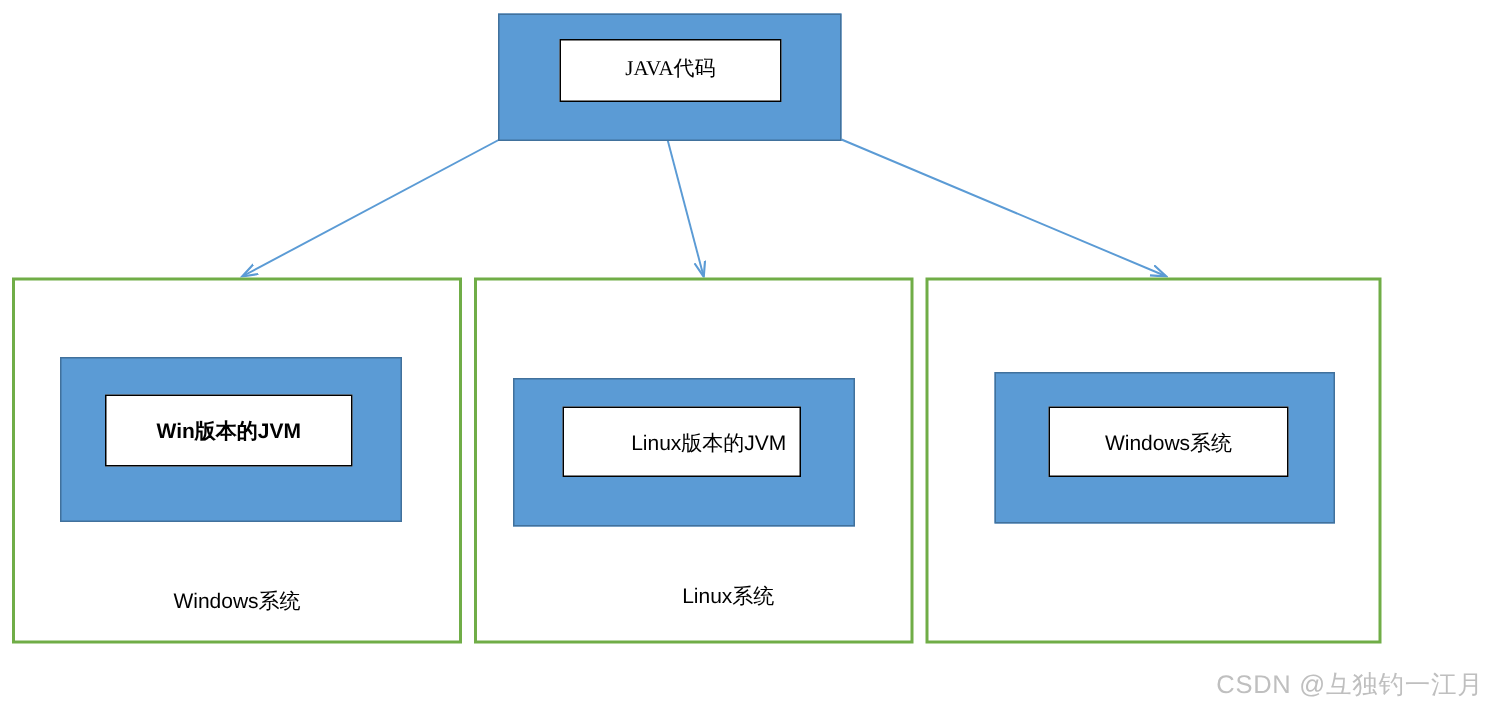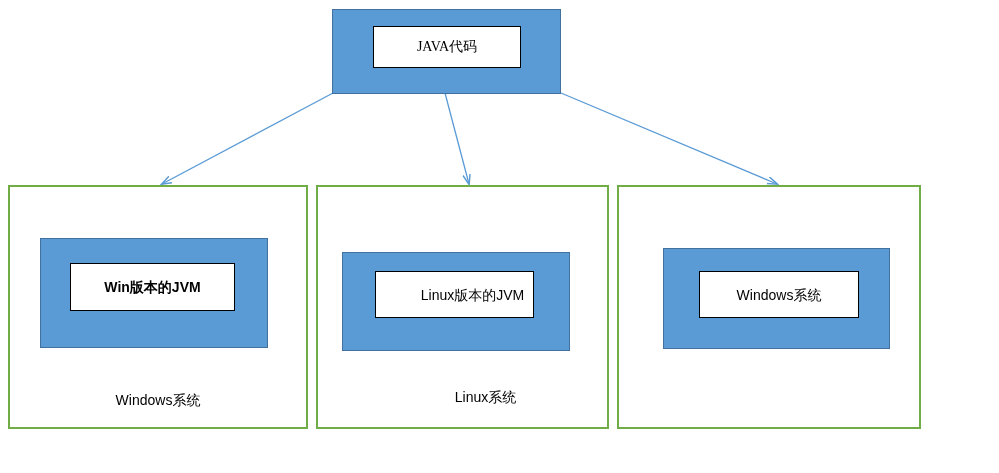--- a/index.html
+++ b/index.html
@@ -144,14 +144,15 @@
     <span>Linux版本的JVM</span>
   </div>
   <div class="panel-caption" id="caption-linux">Linux系统</div>
 
   <div class="os-panel" id="panel-mac"></div>
   <div class="blue-outer" id="jvm-mac-outer"></div>
   <div class="white-inner" id="jvm-mac-inner">
     <span>Windows系统</span>
   </div>
 
+  <div id="watermark">CSDN @彑独钓一江月</div>
 
 </div>
 
 </body></html>

